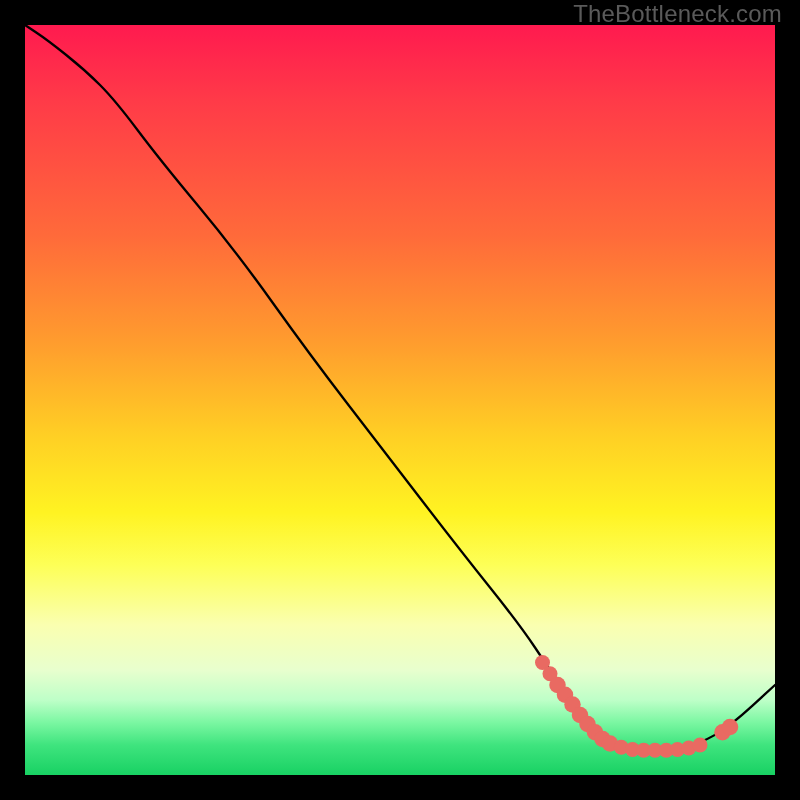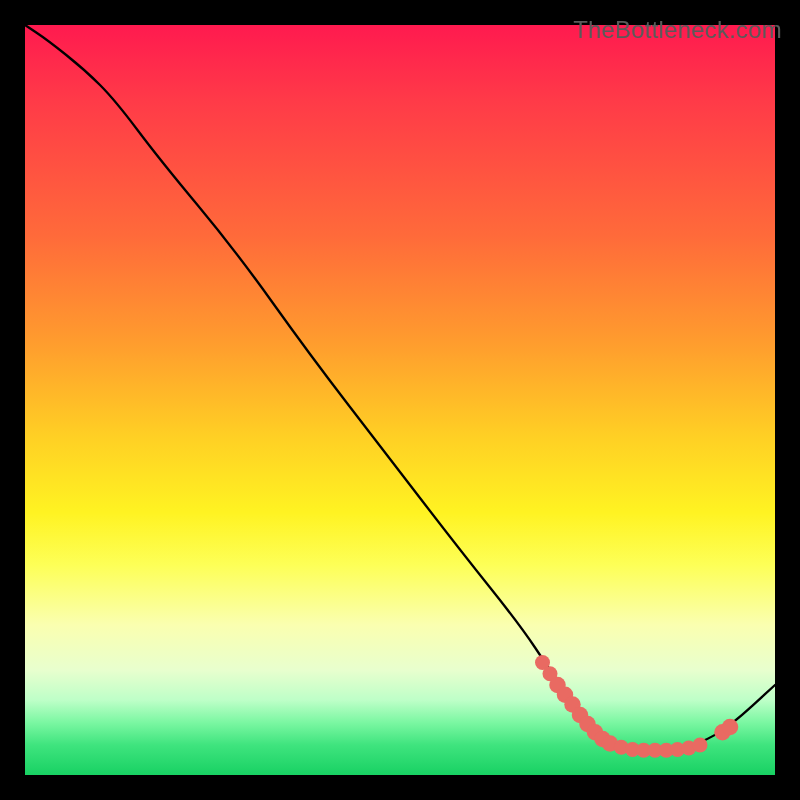--- a/index.html
+++ b/index.html
@@ -12,21 +12,21 @@
     font-family: Arial, Helvetica, sans-serif;
   }
   .frame {
     position: relative;
     width: 800px;
     height: 800px;
     background: #000;
   }
   .watermark {
     position: absolute;
-    top: 16px;
+    top: 0;
     right: 18px;
     color: #5a5a5a;
     font-size: 24px;
     font-weight: 500;
     letter-spacing: 0.2px;
     z-index: 5;
   }
   .plot {
     position: absolute;
     left: 25px;

